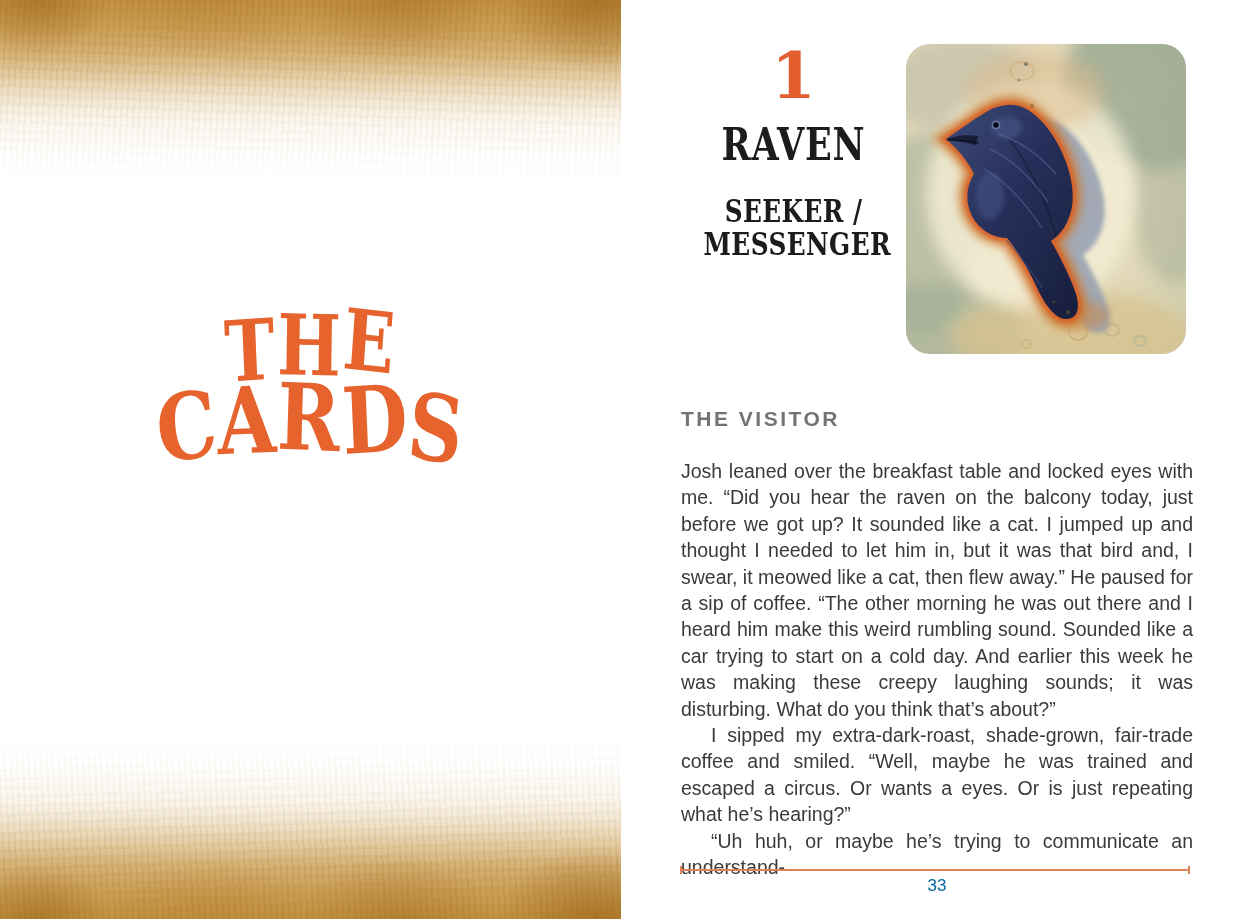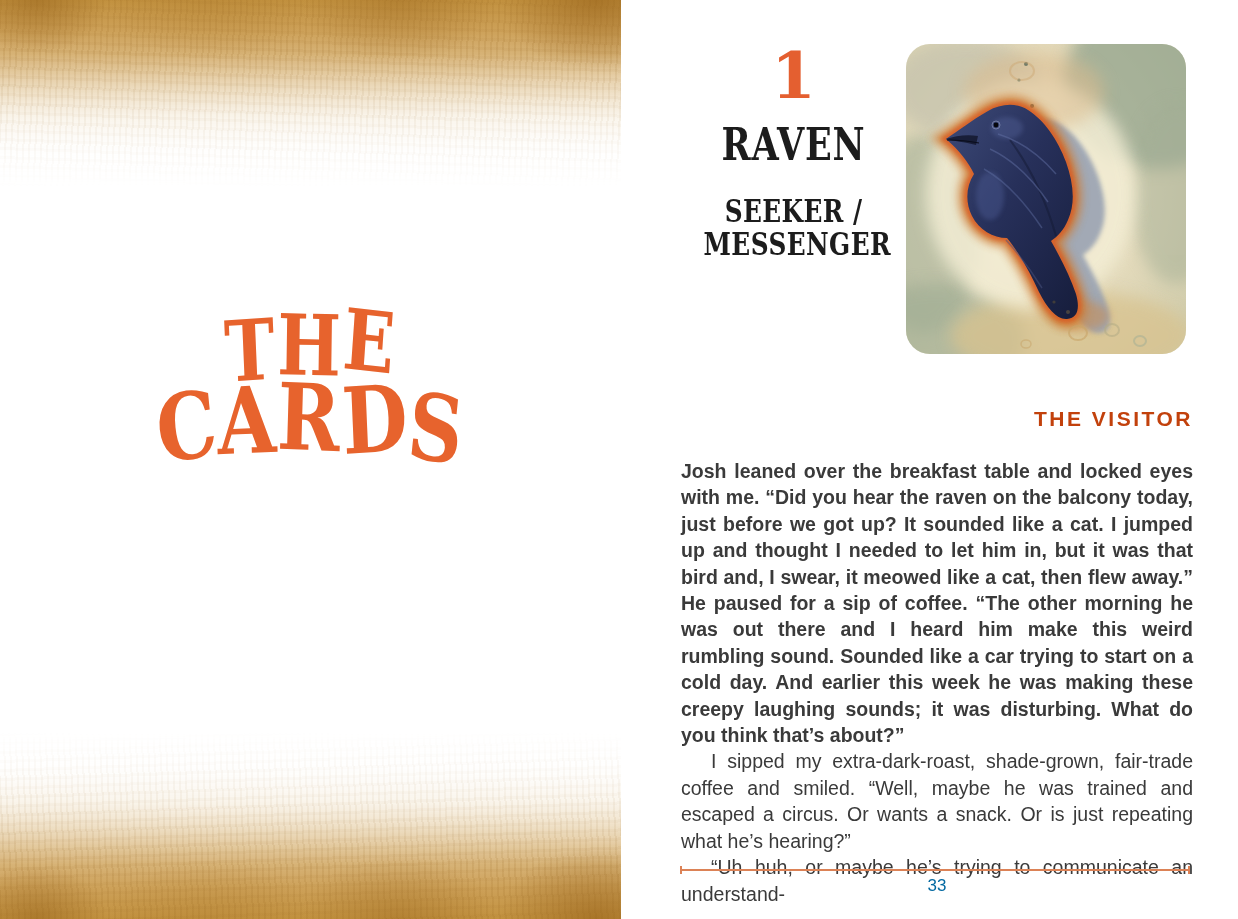--- a/index.html
+++ b/index.html
@@ -54,30 +54,30 @@
   .chap-sub {
     position:absolute; left:60px; top:195px; width:225px; text-align:center;
     font-family:"DejaVu Serif", serif; font-weight:700; font-size:31px; line-height:1.07;
     color:#1c1c1c; transform:scaleX(.80); letter-spacing:.5px;
   }
 
   .card { position:absolute; left:285px; top:44px; width:280px; height:310px; margin:0; }
   .card svg { display:block; }
 
   .section-heading {
-    position:absolute; left:60px; top:407px; width:512px; margin:0; text-align:right;
-    font-size:21px; font-weight:700; letter-spacing:2.5px; color:#c2410c;
+    position:absolute; left:60px; top:407px; width:512px; margin:0; text-align:left;
+    font-size:21px; font-weight:700; letter-spacing:2.5px; color:#737373;
   }
 
   .body-text {
     position:absolute; left:60px; top:458px; width:512px;
     font-size:19.5px; line-height:26.4px; color:#3a3a3a; text-align:justify;
   }
   .body-text p { margin:0; text-indent:30px; }
-  .body-text p:first-child { text-indent:0;font-weight:bold; }
+  .body-text p:first-child { text-indent:0; }
   .body-text p.cont { text-align-last:justify; }
 
   .rule {
     position:absolute; left:59px; top:869px; width:510px; height:2px; background:#dc8256;
   }
   .rule .tick {
     position:absolute; top:-3px; width:2px; height:8px; background:#dc8256; display:block;
   }
   .rule .tick-l { left:0; } .rule .tick-r { right:0; }
 
@@ -185,21 +185,21 @@
           <ellipse cx="234" cy="297" rx="6" ry="5" fill="none" stroke="#9fae94" stroke-width="2" opacity=".5"></ellipse>
           <ellipse cx="120" cy="300" rx="5" ry="4" fill="none" stroke="#c8a468" stroke-width="1.5" opacity=".5"></ellipse>
         </g>
       </svg>
     </figure>
 
     <h2 class="section-heading">THE VISITOR</h2>
 
     <div class="body-text">
         <p>Josh leaned over the breakfast table and locked eyes with me. “Did you hear the raven on the balcony today, just before we got up? It sounded like a cat. I jumped up and thought I needed to let him in, but it was that bird and, I swear, it meowed like a cat, then flew away.” He paused for a sip of coffee. “The other morning he was out there and I heard him make this weird rumbling sound. Sounded like a car trying to start on a cold day. And earlier this week he was making these creepy laughing sounds; it was disturbing. What do you think that’s about?”</p>
-        <p>I sipped my extra-dark-roast, shade-grown, fair-trade coffee and smiled. “Well, maybe he was trained and escaped a circus. Or wants a snack. Or is just repeating what he’s hearing?”</p>
+        <p>I sipped my extra-dark-roast, shade-grown, fair-trade coffee and smiled. “Well, maybe he was trained and escaped a circus. Or wants a eyes. Or is just repeating what he’s hearing?”</p>
         <p class="cont">“Uh huh, or maybe he’s trying to communicate an understand-</p>
       </div>
 
     <div class="rule">
       <span class="tick tick-l"></span>
       <span class="tick tick-r"></span>
     </div>
 
     <div class="page-num">33</div>
   </section>

